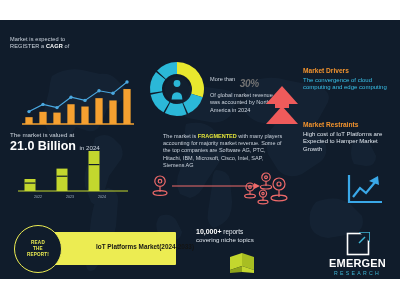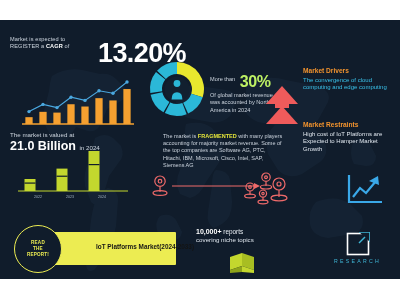--- a/index.html
+++ b/index.html
@@ -53,21 +53,21 @@
     position: absolute; color: #9fb0c0; font-size: 3.6px;
     line-height: 4px; text-align: center; width: 16px;
   }
 
   
   #donut { left: 148px; top: 40px; width: 58px; height: 58px; }
 
   
   #share-block { left: 210px; top: 53px; width: 72px; }
   .share-pre { color: #ccd4de; font-size: 5.6px; display: inline-block; vertical-align: 6px;}
-  .share-value { color:#bef264; font-size: 16px; font-weight: bold; display:inline-block; letter-spacing:-0.3px;}
+  .share-value { color:#737373; font-size: 10px; font-weight: bold; display:inline-block; letter-spacing:-0.3px;font-style:italic;}
   .share-desc { color:#ccd4de; font-size: 5.6px; line-height: 7.4px; margin-top: 1px;}
 
   
   #drivers-block { left: 303px; top: 46px; width: 95px; }
   #restraints-block { left: 303px; top: 100px; width: 95px; }
   .sec-title { color:#f2932e; font-size:6.6px; font-weight:bold; line-height:9px; }
   .drv-text { color:#39c0e8; font-size:6px; line-height:7.8px; margin-top:1.5px; }
   .rst-text { color:#dfe6ee; font-size:6px; line-height:7.8px; margin-top:1.5px; }
 
   
@@ -124,21 +124,20 @@
       <path d="M316 182 q20-8 34 2 l12 12 q4 14-10 18 l-24 4 q-16-2-18-14 q-2-14 6-22z"></path>
       <path d="M354 120 q10-4 16 4 l6 12 q0 10-10 10 l-12-2 q-6-10 0-24z"></path>
       <path d="M160 196 q10-4 16 4 l6 12 q-2 10-12 8 l-12-6 q-4-12 2-18z"></path>
     </g>
   </svg>
 
   <div class="blk" id="cagr-block">
     <div class="cagr-line1">Market is expected to</div>
     <div class="cagr-line2"><span>REGISTER a </span><b>CAGR</b><span> of</span></div>
   </div>
-  <div id="cagr-value">13.20%</div>
 
   <svg class="blk" id="growth-chart" viewBox="0 0 112 50">
     <g id="growth-bars">
         <rect x="3.36" y="38.16" width="7.28" height="6.84" fill="#f5a030"></rect>
         <rect x="17.36" y="32.84" width="7.28" height="12.16" fill="#f5a030"></rect>
         <rect x="31.36" y="33.60" width="7.28" height="11.40" fill="#f5a030"></rect>
         <rect x="45.36" y="25.24" width="7.28" height="19.76" fill="#f5a030"></rect>
         <rect x="59.36" y="27.52" width="7.28" height="17.48" fill="#f5a030"></rect>
         <rect x="73.36" y="19.16" width="7.28" height="25.84" fill="#f5a030"></rect>
         <rect x="87.36" y="21.44" width="7.28" height="23.56" fill="#f5a030"></rect>
@@ -284,16 +283,17 @@
     <polygon points="26,22 14,18 14,24 26,25" fill="#c3d72e"></polygon>
   </svg>
 
   <div class="blk" id="logo-block">
     <svg style="display:block;margin:0 auto 1px;" width="24" height="24" viewBox="0 0 24 24">
       <rect x="1.5" y="1.5" width="21" height="21" fill="none" stroke="#ffffff" stroke-width="1.6"></rect>
       <polygon points="24,0 24,10 13,0" fill="#101c2b"></polygon>
       <polyline points="13,0 24,0 24,10" fill="none" stroke="#3fb6d6" stroke-width="1.6"></polyline>
       <polyline points="13,11 19,5" fill="none" stroke="#3fb6d6" stroke-width="1.4"></polyline>
     </svg>
+    <div class="logo-name">EMERGEN</div>
     <div class="logo-sub">RESEARCH</div>
   </div>
 
 </div>
 
 </body></html>

